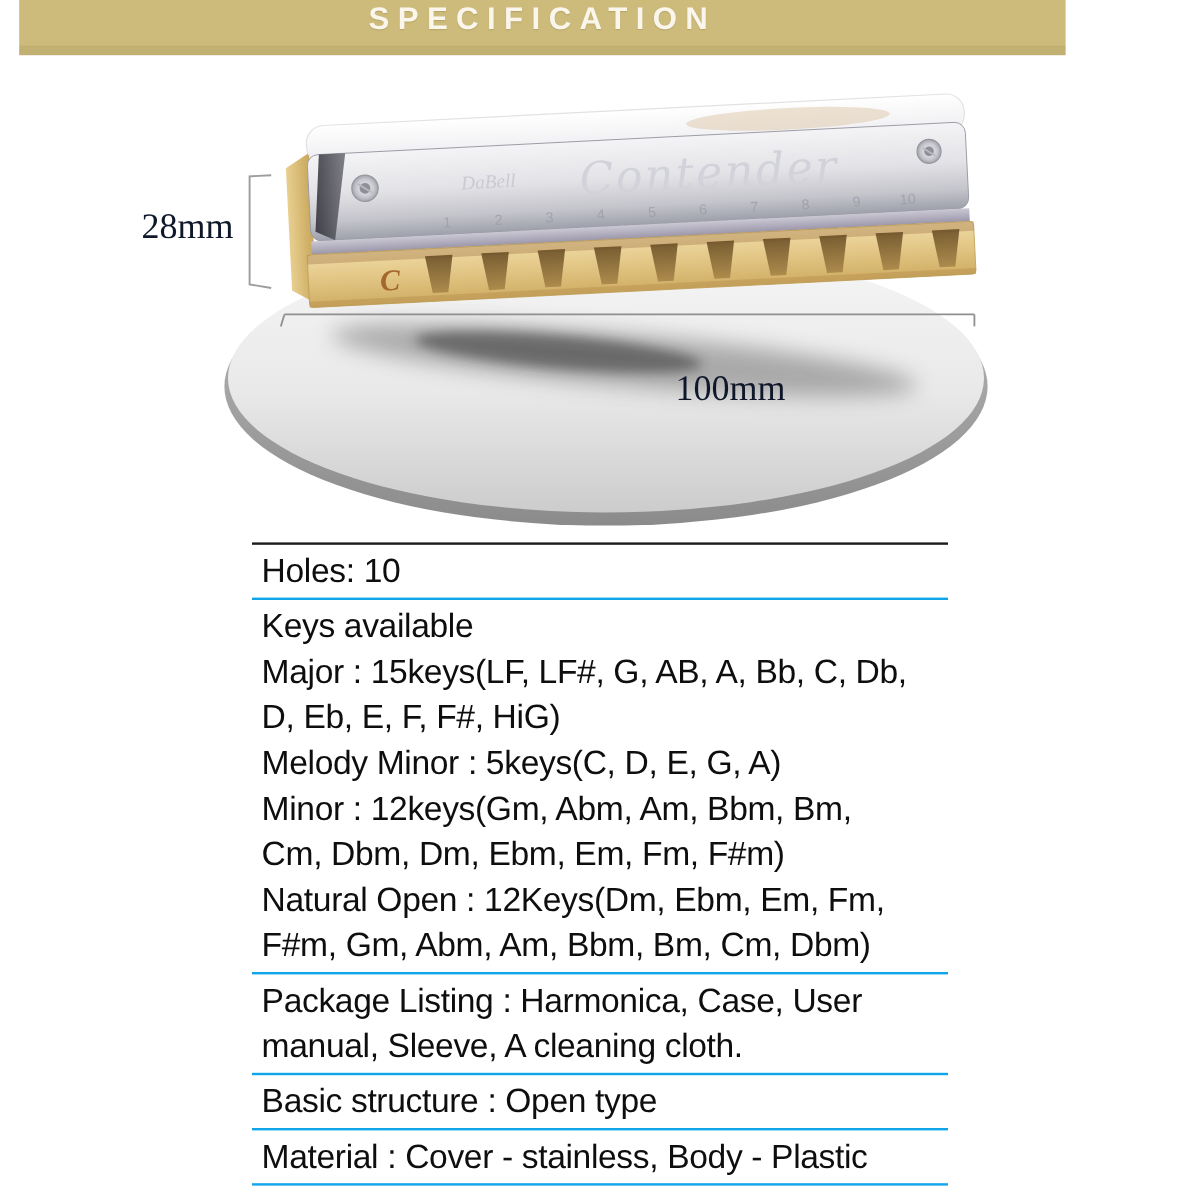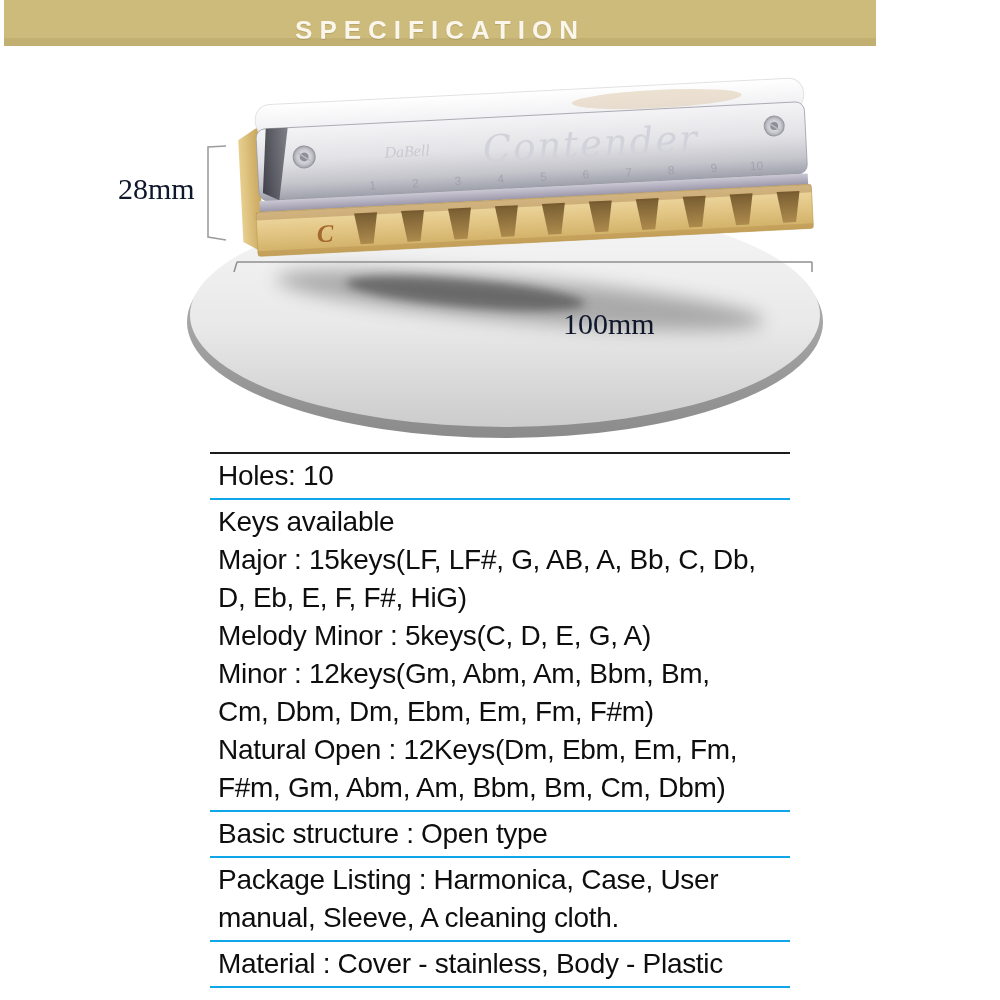--- a/index.html
+++ b/index.html
@@ -2,22 +2,22 @@
 <html><head>
 <meta charset="utf-8">
 <style>
   html,body { margin:0; padding:0; }
   body {
     width:1000px; height:1000px; position:relative; overflow:hidden;
     background:#ffffff; font-family:"Liberation Sans", sans-serif;
   }
   
   .banner {
-    position:absolute; top:0; left:4px; width:872px; height:46px;
-    display:flex; align-items:flex-end; justify-content:center;
+    position:absolute; top:0; left:16px; width:872px; height:46px;
+    display:flex; align-items:flex-start; justify-content:center;
   }
   .banner::after {
     content:""; position:absolute; left:0; bottom:0; width:100%; height:8px;
     background:rgba(90,80,30,0.10);
   }
   .banner-title {
     font-weight:bold; font-size:26px; letter-spacing:7px;
     text-shadow:0 1px 1px rgba(120,100,40,0.25);
   }
   
@@ -189,22 +189,22 @@
       <div class="spec-line">Keys available</div>
       <div class="spec-line">Major : 15keys(LF, LF#, G, AB, A, Bb, C, Db,</div>
       <div class="spec-line">D, Eb, E, F, F#, HiG)</div>
       <div class="spec-line">Melody Minor : 5keys(C, D, E, G, A)</div>
       <div class="spec-line">Minor : 12keys(Gm, Abm, Am, Bbm, Bm,</div>
       <div class="spec-line">Cm, Dbm, Dm, Ebm, Em, Fm, F#m)</div>
       <div class="spec-line">Natural Open : 12Keys(Dm, Ebm, Em, Fm,</div>
       <div class="spec-line">F#m, Gm, Abm, Am, Bbm, Bm, Cm, Dbm)</div>
     </div>
     <div class="spec-section">
-      <div class="spec-line">Basic structure : Open type</div>
-    </div>
-    <div class="spec-section">
       <div class="spec-line">Package Listing : Harmonica, Case, User</div>
       <div class="spec-line">manual, Sleeve, A cleaning cloth.</div>
     </div>
     <div class="spec-section">
+      <div class="spec-line">Basic structure : Open type</div>
+    </div>
+    <div class="spec-section">
       <div class="spec-line">Material : Cover - stainless, Body - Plastic</div>
     </div>
   </div>
 
 </body></html>

